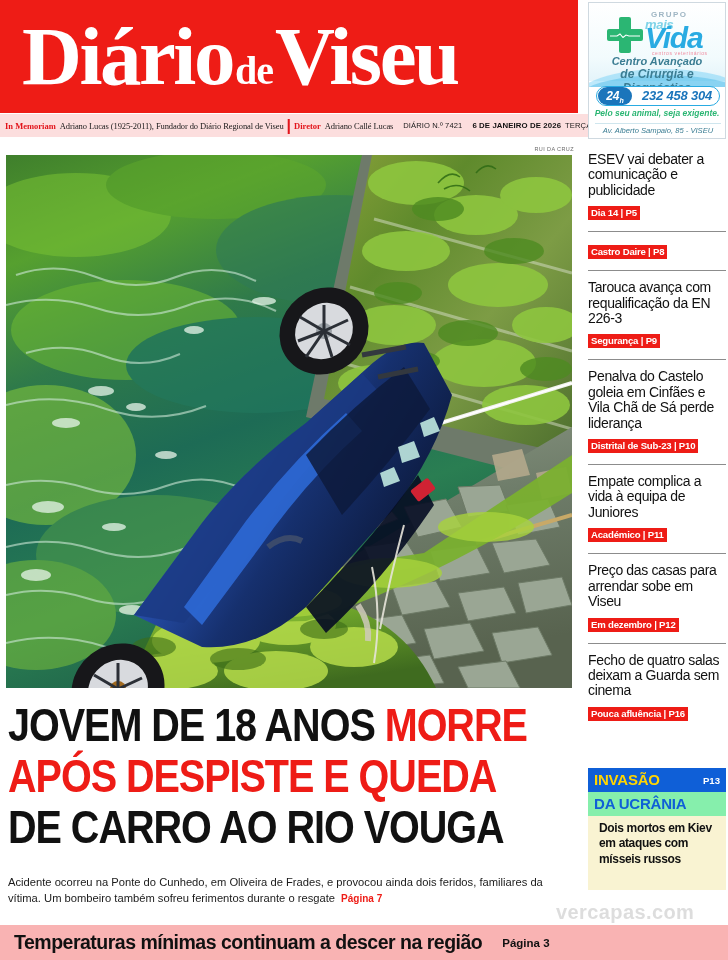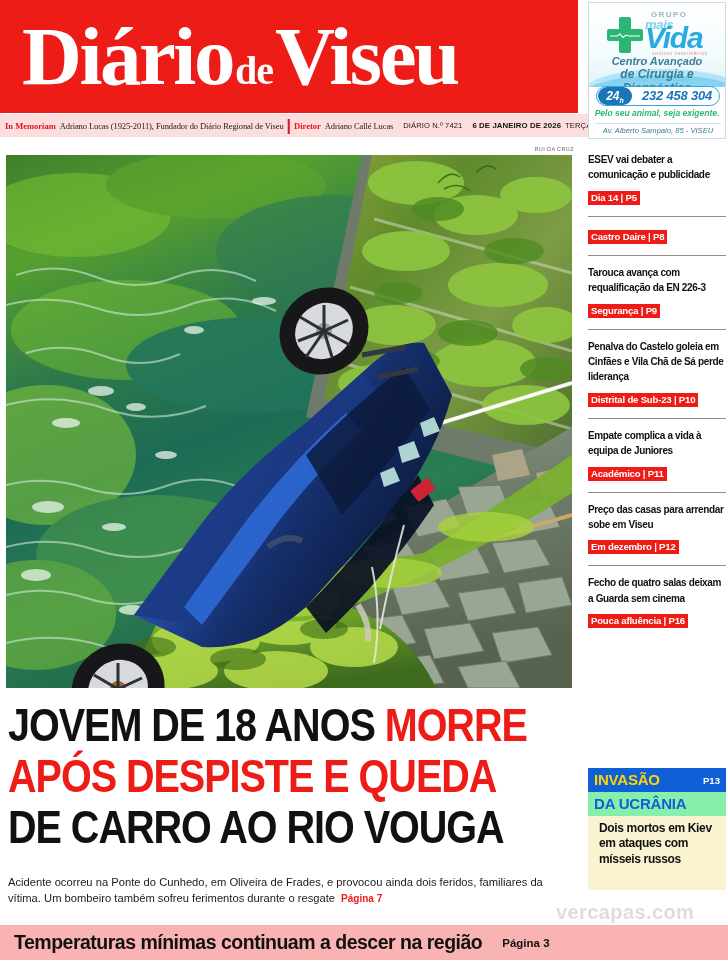--- a/index.html
+++ b/index.html
@@ -235,22 +235,22 @@
 
   
   .sidebar {
     position: absolute;
     left: 588px; top: 152px;
     width: 138px;
   }
   .side-item { padding-bottom: 5px; margin-bottom: 6px; }
   .side-item + .side-item { border-top: 1.5px solid #8c8c8c; padding-top: 9px; }
   .side-title {
-    font-size: 10px;
-    font-weight: bold;
+    font-size: 14px;
+    font-weight: normal;
     line-height: 15.4px;
     color: #111111;
     letter-spacing: -0.35px;
     margin-bottom: 4px;
   }
   .side-tag {
     display: inline-block;
     background: #ee1c16;
     color: #ffffff;
     font-size: 9.6px;

